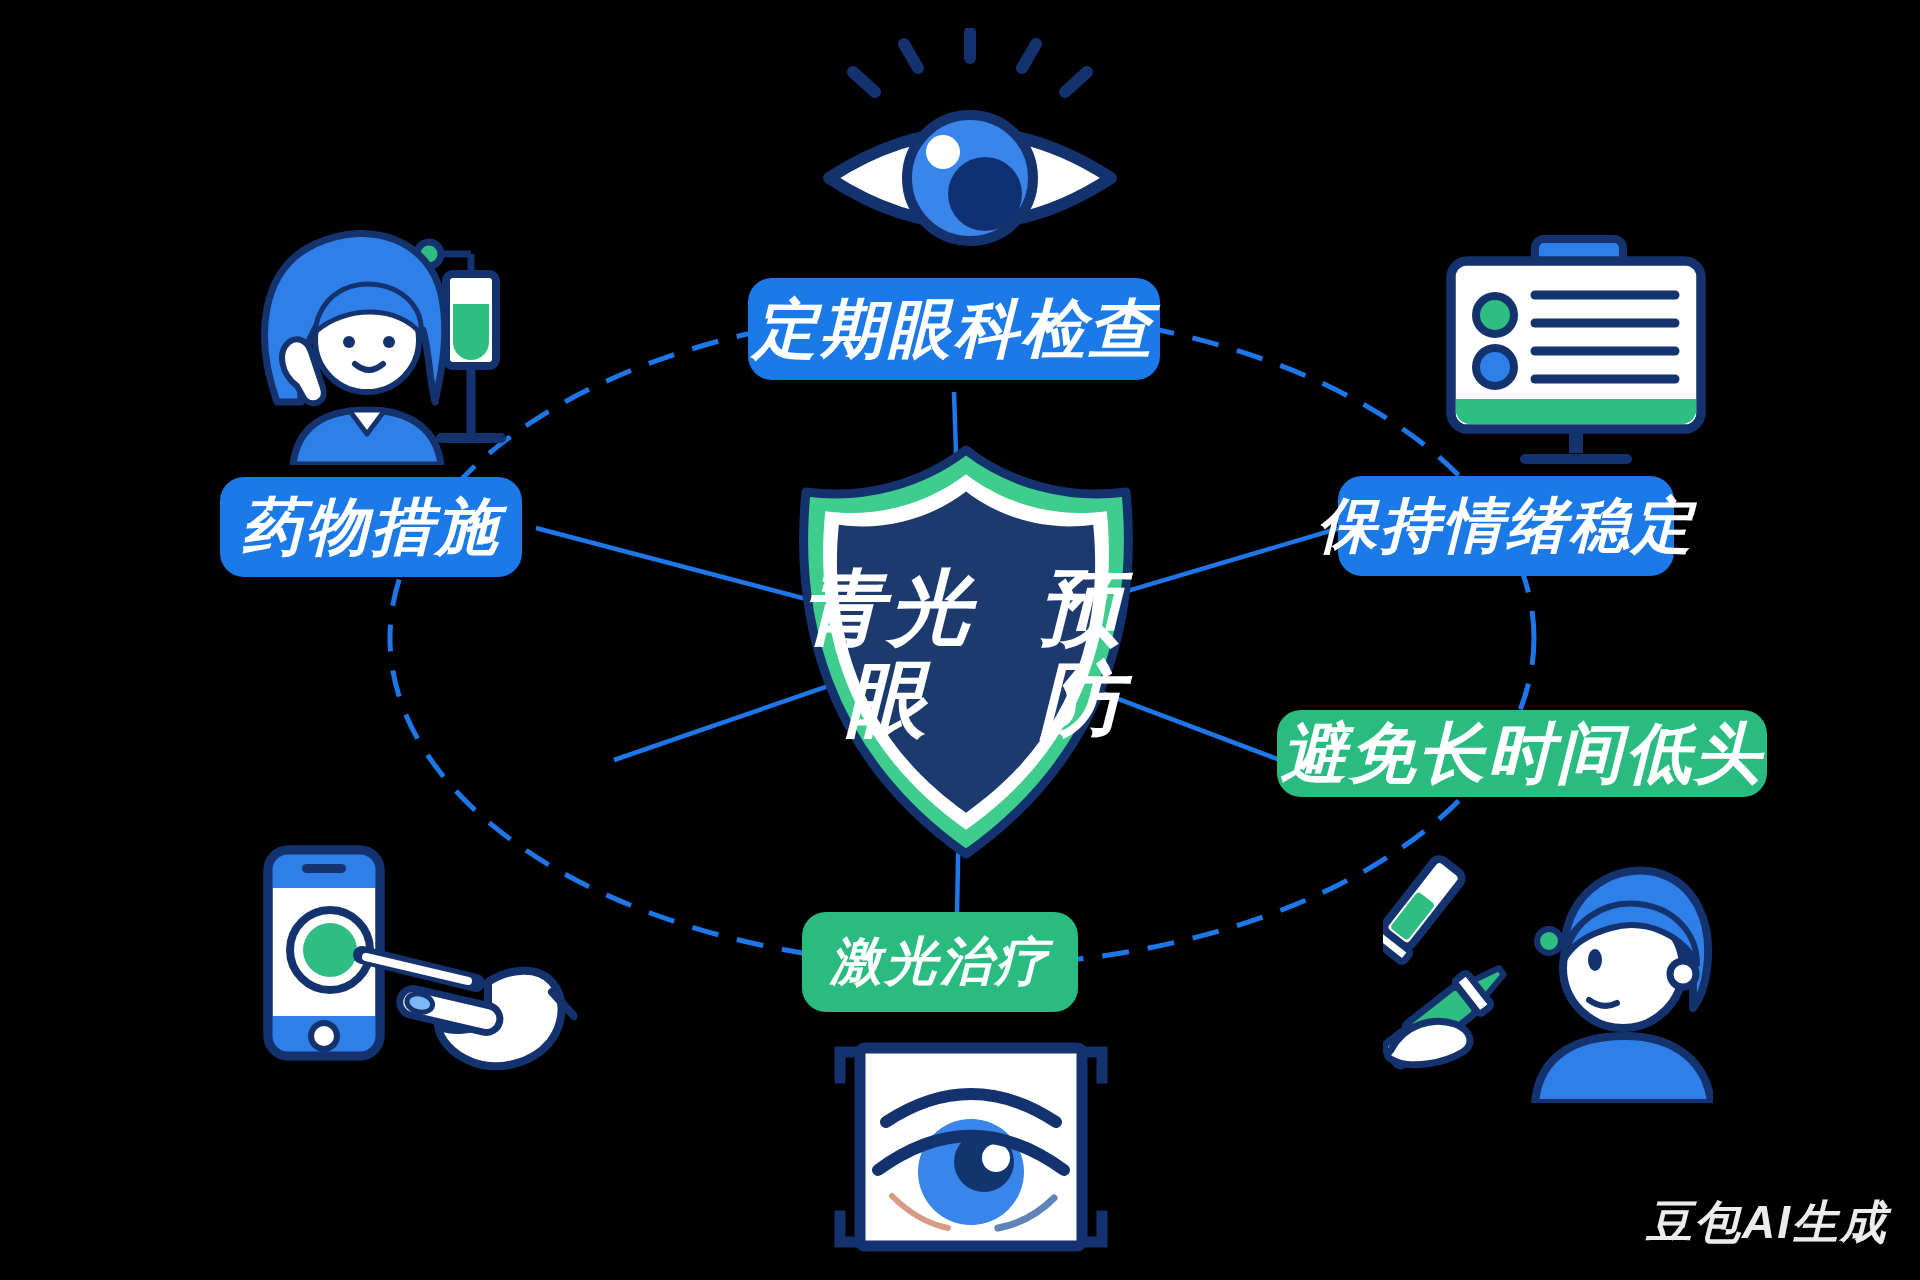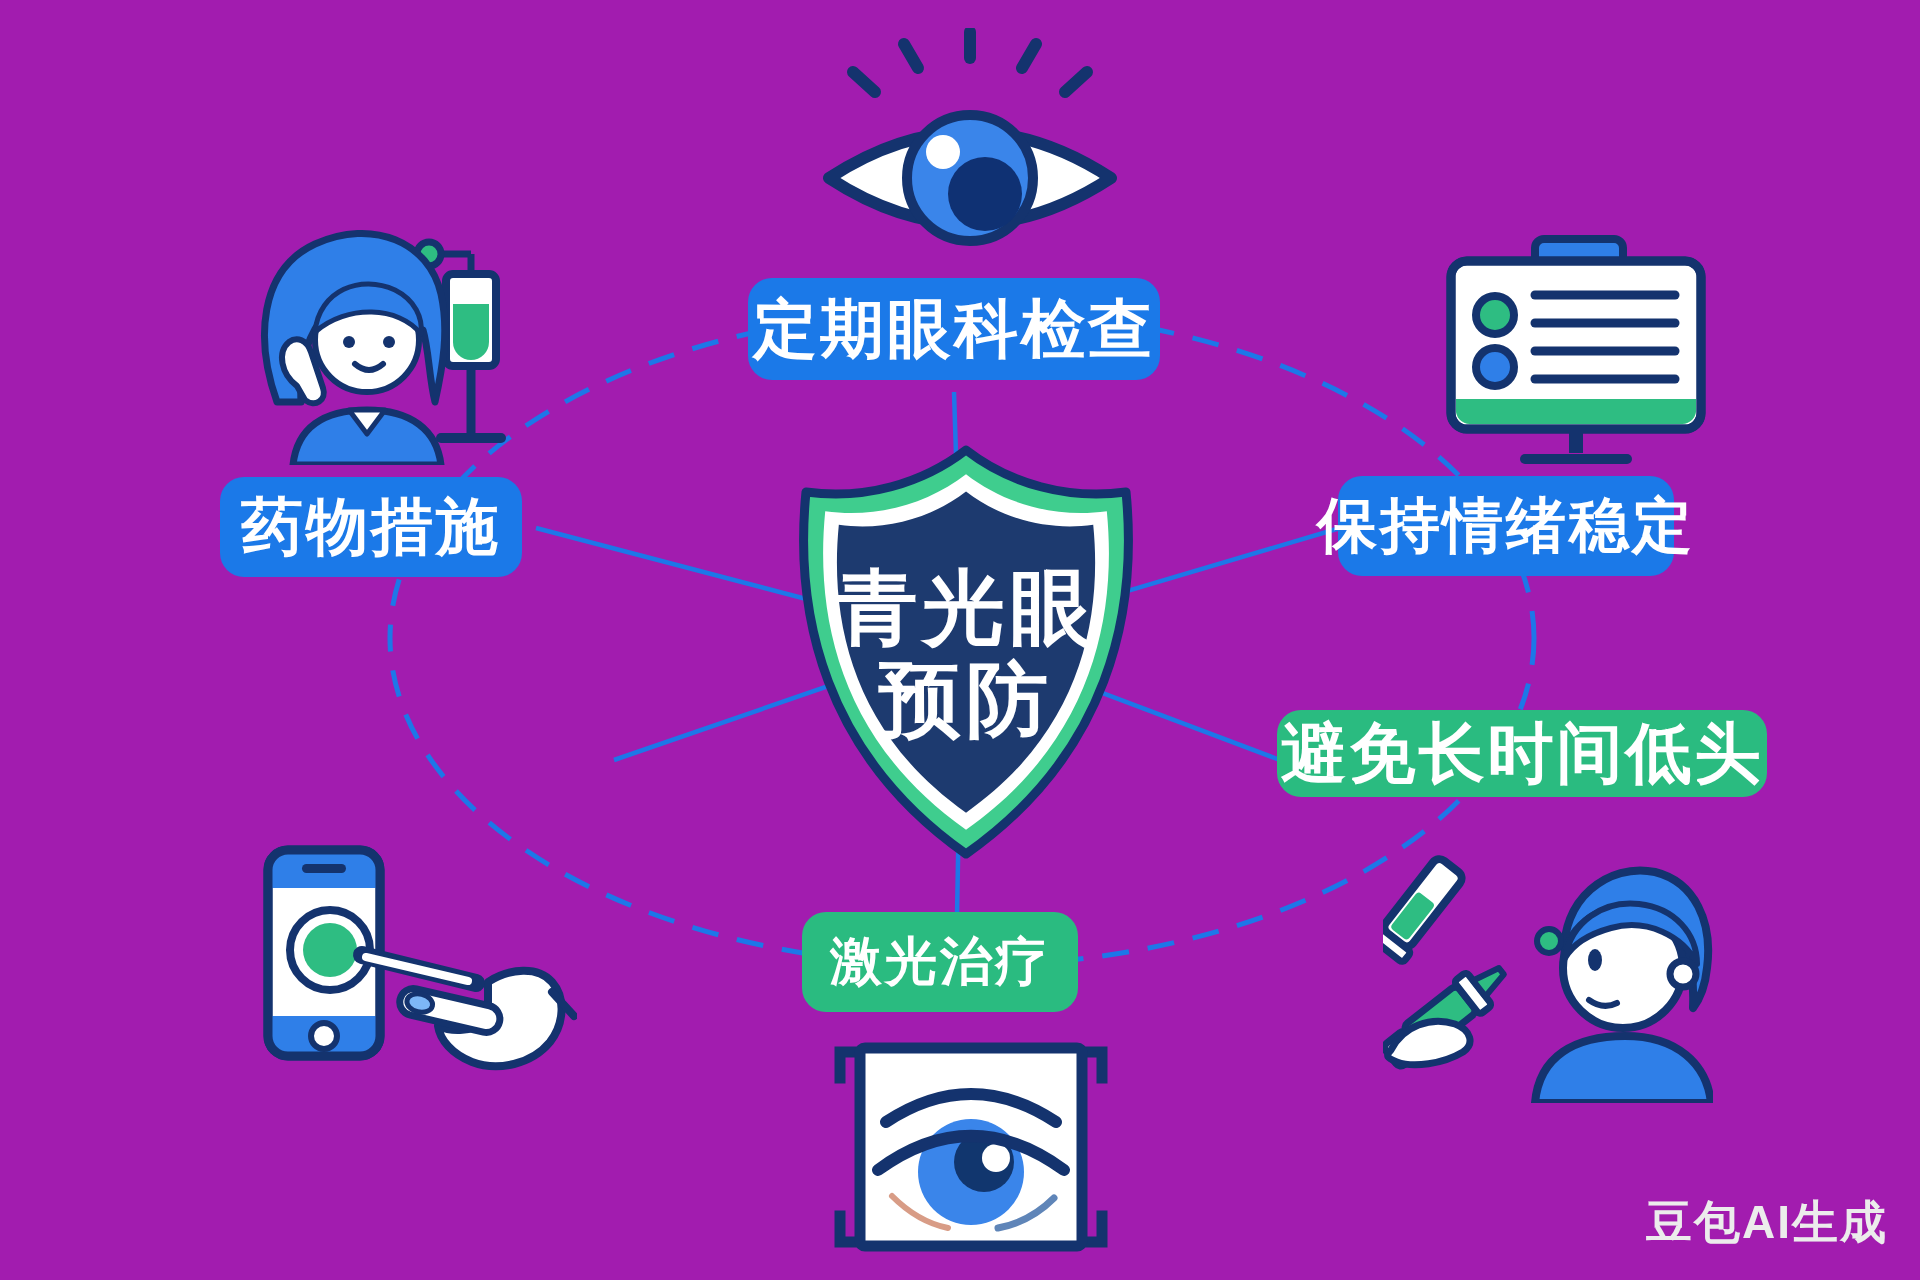--- a/index.html
+++ b/index.html
@@ -1,27 +1,27 @@
 <!DOCTYPE html>
 <html lang="zh"><head>
 <meta charset="utf-8">
 <style>
   html,body{margin:0;padding:0;background:#fff;}
-  .canvas{position:relative;width:1920px;height:1280px;background:#a21caf;overflow:hidden;
-          font-family:"Liberation Sans",sans-serif;}
+  .canvas{position:relative;width:1920px;height:1280px;background:#000000;overflow:hidden;
+          font-family:"Liberation Sans",sans-serif;font-style:italic;}
   .connectors{position:absolute;left:0;top:0;}
   .icon{position:absolute;}
   .icon svg{display:block;width:100%;height:100%;}
   .node{position:absolute;display:flex;align-items:center;justify-content:center;
         color:#fff;font-weight:800;border-radius:24px;letter-spacing:3px;white-space:nowrap;}
   .node.blue{background:#1b79e8;}
   .node.green{background:#2abb80;}
   .shield-wrap{position:absolute;left:772px;top:442px;width:388px;height:420px;}
   .shield-wrap svg{display:block;width:100%;height:100%;}
-  .shield-text{position:absolute;left:0;top:0;width:100%;height:100%;display:flex;flex-direction:column;
+  .shield-text{position:absolute;left:0;top:0;width:100%;height:100%;display:flex;flex-direction:row;
         align-items:center;justify-content:center;padding-top:2px;color:#fff;font-weight:800;
         font-size:82px;line-height:1.12;letter-spacing:5px;text-align:center;}
   .watermark{position:absolute;left:1646px;top:1192px;font-size:46px;font-weight:700;
         color:#ececec;letter-spacing:2px;}
 </style>
 </head>
 <body>
 
 <div class="canvas">
 

